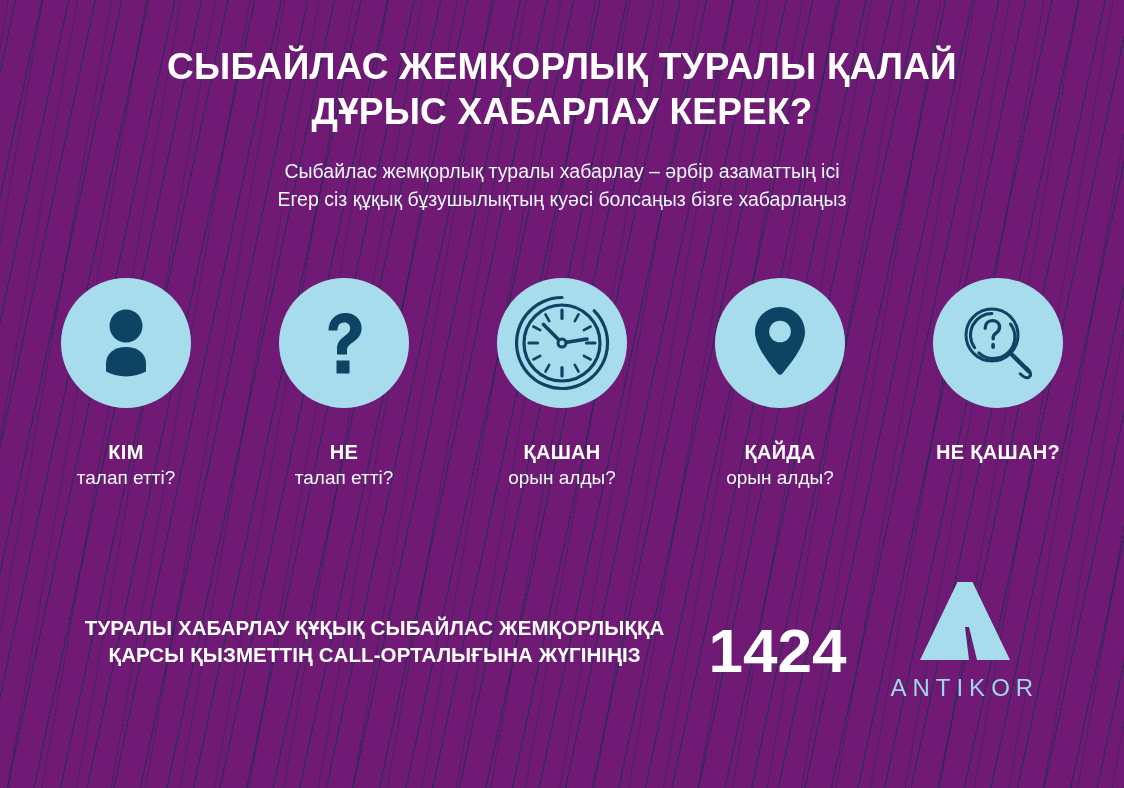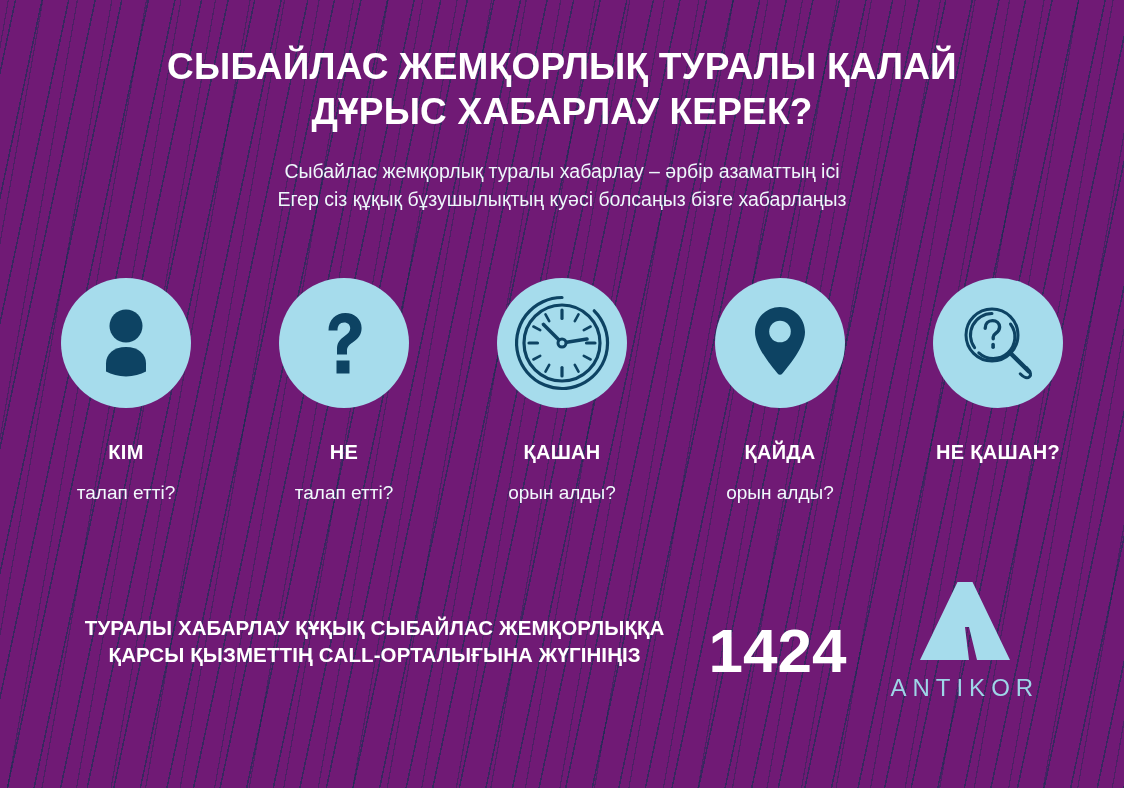--- a/index.html
+++ b/index.html
@@ -126,21 +126,21 @@
     color: #ffffff;
     font-size: 20px;
     font-weight: bold;
     letter-spacing: 0.3px;
   }
   .label-sub {
     display: block;
     color: #f2fafd;
     font-size: 19px;
     font-weight: normal;
-    margin-top: 15px;
+    margin-top: 0;
   }
   .label-sub:empty { display: none; }
 
   
   #footer {
     position: absolute;
     left: 0;
     top: 580px;
     width: 100%;
     display: flex;

